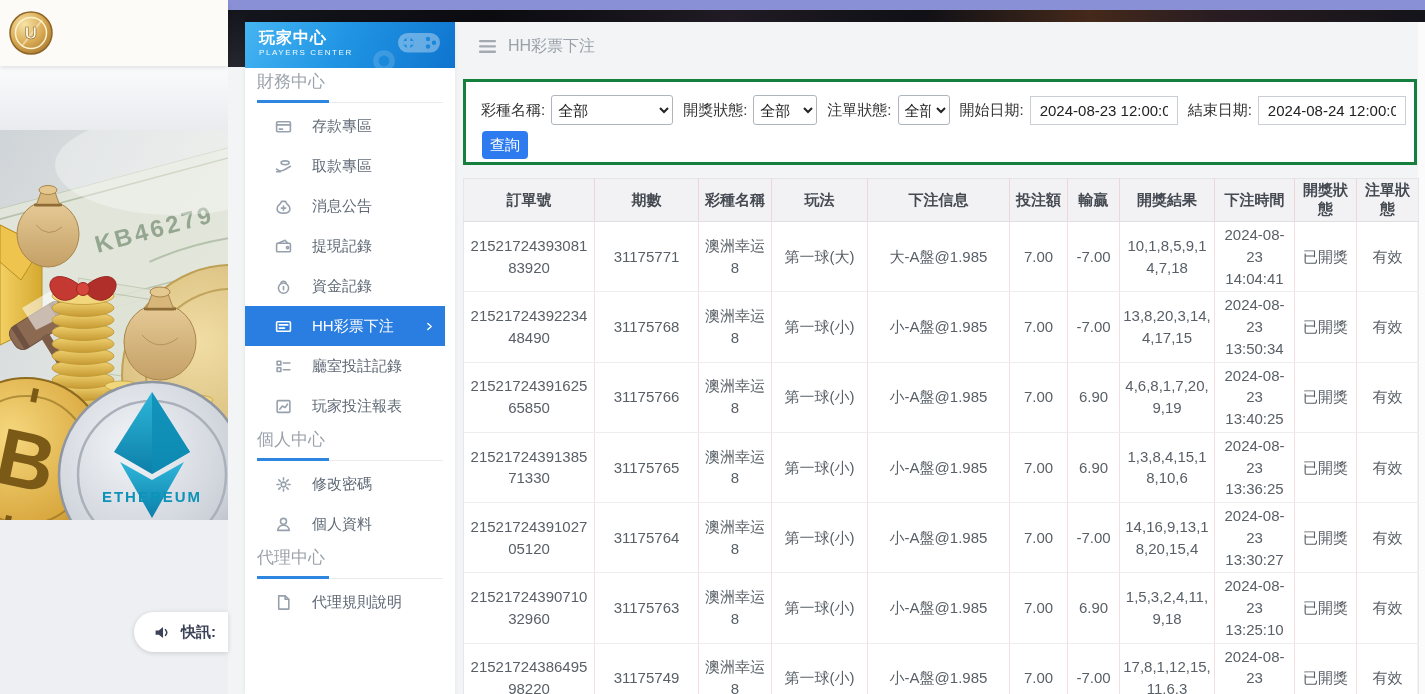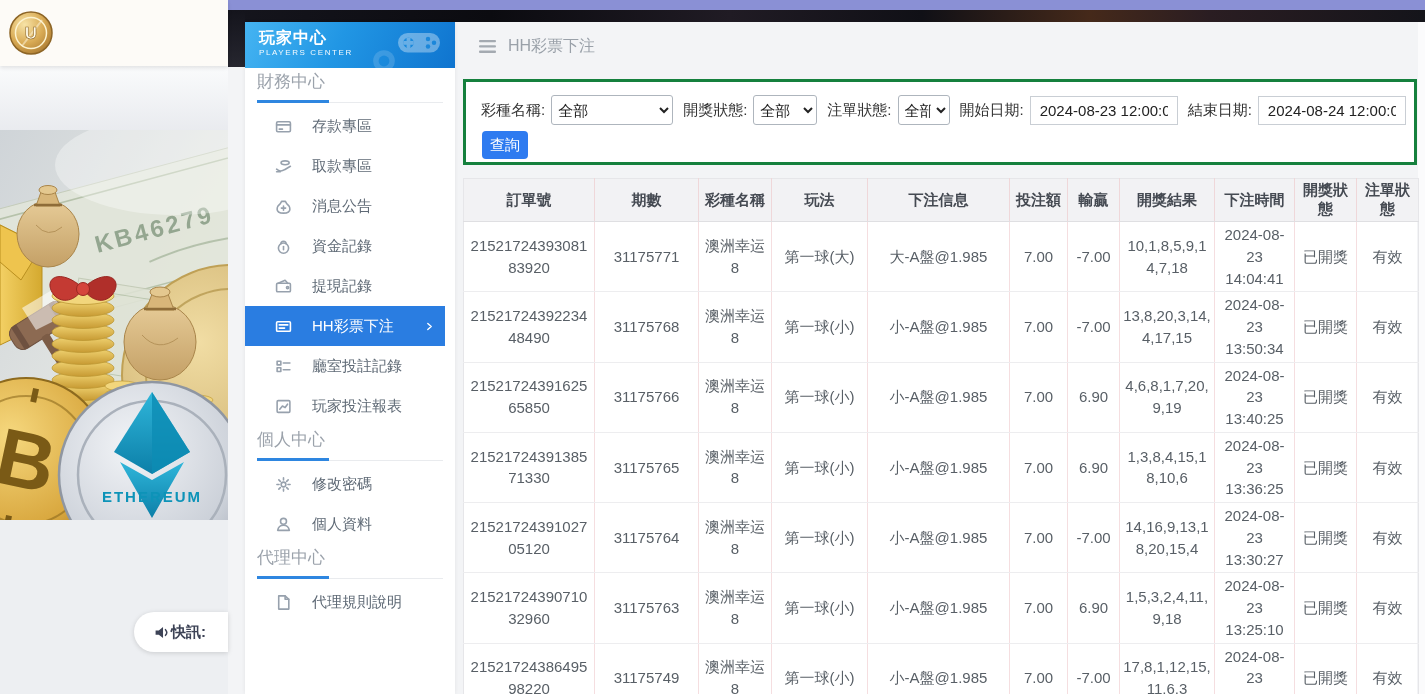--- a/index.html
+++ b/index.html
@@ -6,21 +6,21 @@
   html,body { width:1425px; height:694px; overflow:hidden; }
   body { position:relative; background:#f3f4f6; font-family:"Liberation Sans", sans-serif; }
 
   
   .left-col { position:absolute; left:0; top:0; width:228px; height:694px; background:#edeff2; }
   .logo-band { height:66px; background:#fdfbf7; display:flex; align-items:center; padding-left:8px; box-shadow:0 2px 4px rgba(0,0,0,.10); position:relative; z-index:2; }
   .logo-text { font-size:23px; font-weight:bold; color:#9d7c45; letter-spacing:.5px; margin-left:3px; }
   .light-strip { height:64px; background:linear-gradient(#fafbfc,#e9ebef); }
   .photo { height:390px; display:block; }
   .left-bottom { position:relative; height:174px; background:#edeff2; }
-  .news-pill { position:absolute; left:134px; top:92px; width:94px; height:40px; background:#fff; border-radius:20px 0 0 20px; box-shadow:0 1px 5px rgba(0,0,0,.15); display:flex; align-items:center; padding-left:20px; gap:0; }
+  .news-pill { position:absolute; left:134px; top:92px; width:94px; height:40px; background:#fff; border-radius:20px 0 0 20px; box-shadow:0 1px 5px rgba(0,0,0,.15); display:flex; align-items:center; padding-left:20px; gap:10px; }
   .news-label { font-size:15px; font-weight:bold; color:#3d4356; }
 
   
   .topbar-purple { position:absolute; left:227px; right:0; top:0; height:10px; background:#8a90d5; }
   .topbar-dark { position:absolute; left:227px; right:0; top:10px; height:12px;
     background:linear-gradient(90deg,#15151d 0%,#0b0b10 22%,#201b24 42%,#101016 58%,#45291a 72%,#2a1d22 82%,#14141a 100%); }
   .dark-strip { position:absolute; left:228px; top:10px; width:17px; height:57px; background:linear-gradient(180deg,#14141c,#26262f); }
   .scroll-gutter { position:absolute; right:0; top:22px; width:7px; bottom:0; background:#fbfbfc; }
 
   
@@ -271,33 +271,33 @@
         </div>
         <div class="menu-item">
           <svg class="mi-icon" viewBox="0 0 16 16" fill="none" stroke="currentColor" stroke-width="1.5" stroke-linecap="round" stroke-linejoin="round">
             <path d="M6.2 3.2h3.6l1.2 2.2c1.8 1.4 3 3.2 3 5.1 0 2.4-2.6 3.7-6 3.7s-6-1.3-6-3.7c0-1.9 1.2-3.7 3-5.1z"></path>
             <path d="M8 7.5v4M6 9.5h4"></path>
           </svg>
           <span class="mi-label">消息公告</span>
         </div>
         <div class="menu-item">
           <svg class="mi-icon" viewBox="0 0 16 16" fill="none" stroke="currentColor" stroke-width="1.5" stroke-linecap="round" stroke-linejoin="round">
+            <rect x="1.5" y="5" width="13" height="8" rx="1"></rect>
+            <path d="M3 5l6.5-2.8L12 5"></path>
+            <circle cx="11.8" cy="9" r="1"></circle>
+          </svg>
+          <span class="mi-label">提現記錄</span>
+        </div>
+        <div class="menu-item">
+          <svg class="mi-icon" viewBox="0 0 16 16" fill="none" stroke="currentColor" stroke-width="1.5" stroke-linecap="round" stroke-linejoin="round">
             <circle cx="8" cy="9.5" r="4.8"></circle>
             <path d="M5.5 5.6c0-3.4 5-3.4 5 0"></path>
             <path d="M8 8v3"></path>
           </svg>
           <span class="mi-label">資金記錄</span>
-        </div>
-        <div class="menu-item">
-          <svg class="mi-icon" viewBox="0 0 16 16" fill="none" stroke="currentColor" stroke-width="1.5" stroke-linecap="round" stroke-linejoin="round">
-            <rect x="1.5" y="5" width="13" height="8" rx="1"></rect>
-            <path d="M3 5l6.5-2.8L12 5"></path>
-            <circle cx="11.8" cy="9" r="1"></circle>
-          </svg>
-          <span class="mi-label">提現記錄</span>
         </div>
         <div class="menu-item active">
           <svg class="mi-icon" viewBox="0 0 16 16" fill="none" stroke="currentColor" stroke-width="1.5" stroke-linecap="round" stroke-linejoin="round">
             <rect x="1.5" y="3.5" width="13" height="9" rx="1"></rect>
             <line x1="4" y1="6.5" x2="12" y2="6.5"></line>
             <line x1="4" y1="9.5" x2="9" y2="9.5"></line>
           </svg>
           <span class="mi-label">HH彩票下注</span>
           <span class="chevron">
             <svg viewBox="0 0 16 16" fill="none" stroke="currentColor" stroke-width="2" stroke-linecap="round" stroke-linejoin="round">

